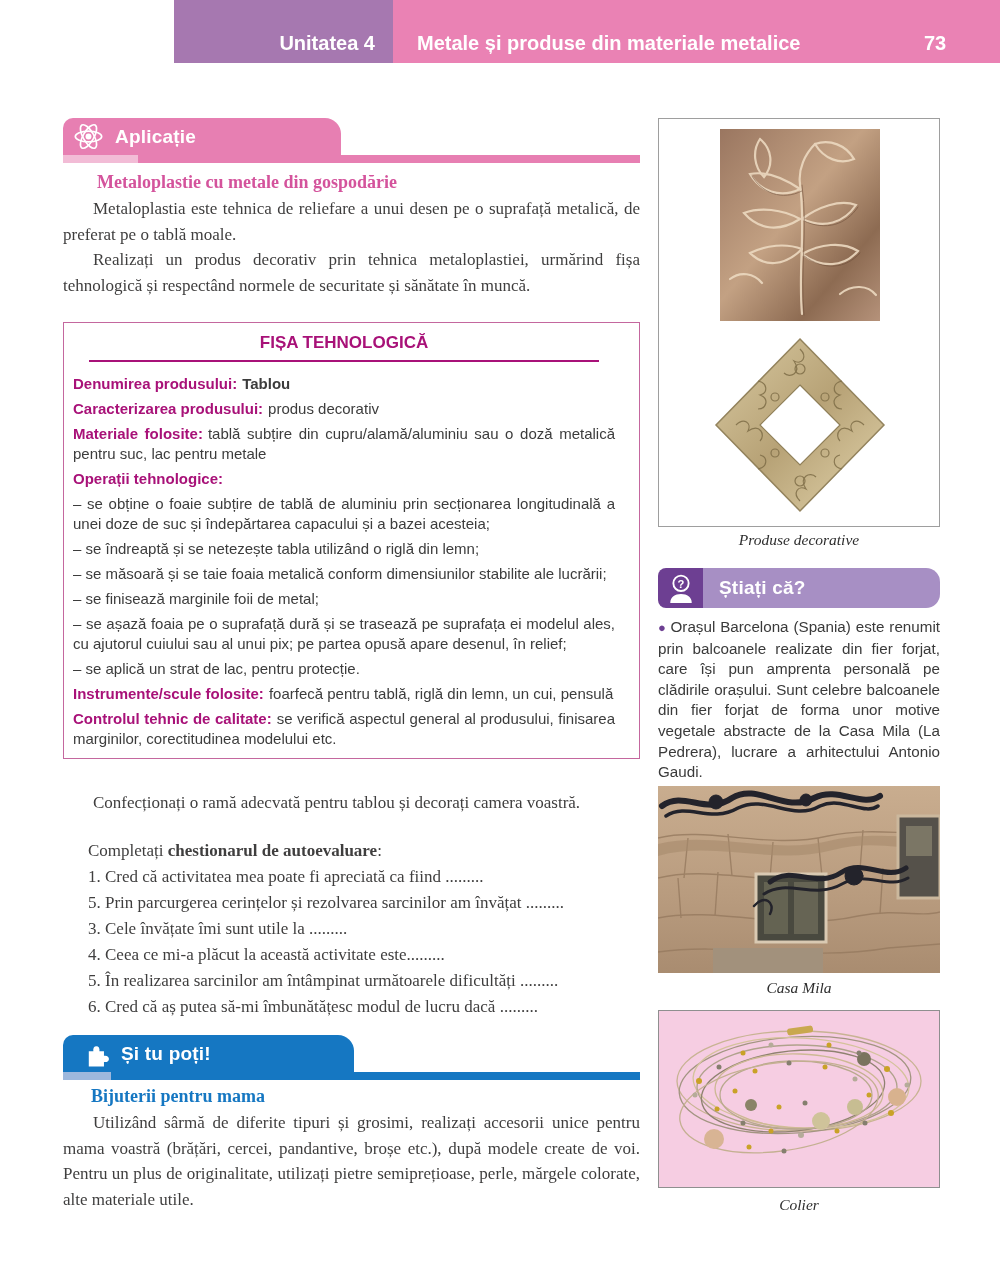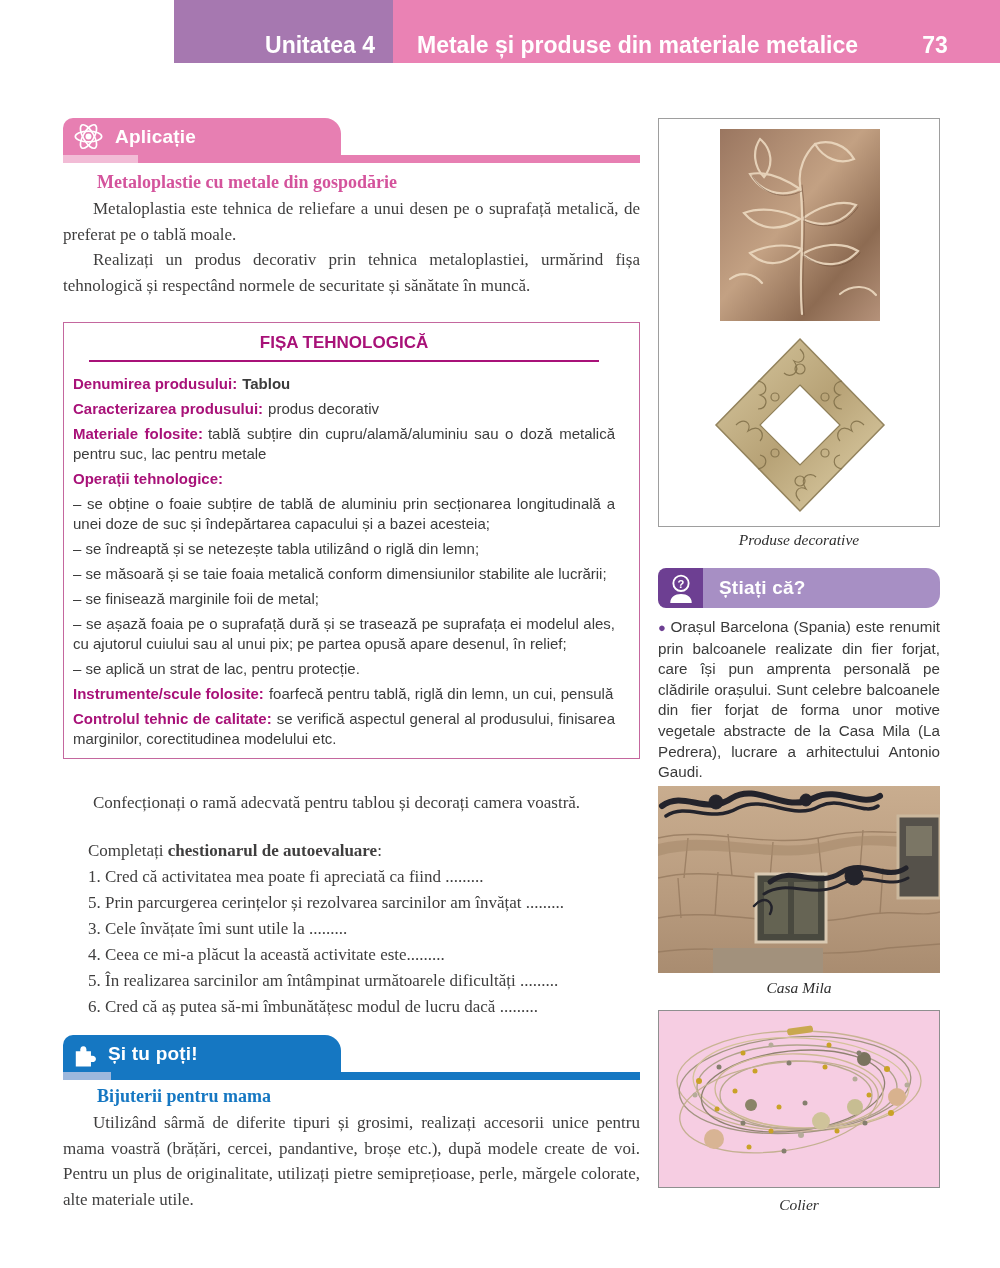--- a/index.html
+++ b/index.html
@@ -5,28 +5,28 @@
   html,body{margin:0;padding:0;}
   body{
     width:1000px;height:1268px;position:relative;background:#ffffff;
     font-family:"Liberation Serif", serif;color:var(--text,#3c3c3c);
     overflow:hidden;
   }
   .abs{position:absolute;}
   
   .band-purple{left:174px;top:0;width:219px;height:63px;background:var(--header_purple,#a678b0);}
   .band-pink{left:393px;top:0;width:607px;height:63px;background:var(--header_pink,#ea82b4);}
-  .band-label{font-family:"Liberation Sans",sans-serif;font-weight:bold;color:#fff;font-size:23px;}
+  .band-label{font-family:"Liberation Sans",sans-serif;font-weight:bold;color:#fff;font-size:20px;}
   #unit-label{left:174px;top:32px;width:201px;text-align:right;}
   #band-title{left:417px;top:32px;}
   #page-num{left:905px;top:32px;width:60px;text-align:center;}
   
   .tab{height:37px;border-radius:10px 16px 0 0;display:flex;align-items:center;}
   .tab-pink{background:var(--tab_pink,#e77fb2);}
-  .tab-blue{background:var(--blue,#1577c2);}
+  .tab-blue{background:var(--blue,#1577c2);padding-left:13px;}
   .tab .icon{margin:0 10px 0 9px;display:flex;align-items:center;}
   .tab-label{font-family:"Liberation Sans",sans-serif;font-weight:bold;color:#fff;font-size:19px;letter-spacing:.2px;}
   .bar{height:8px;}
   .bar-pink{background:var(--tab_pink,#e77fb2);}
   .bar-blue{background:var(--blue,#1577c2);}
   .bar-light-pink{background:#f2bcd6;}
   .bar-light-blue{background:var(--blue_light,#9db8dd);}
   
   .h-pink{color:var(--heading_pink,#d4539c);font-weight:bold;font-size:18px;}
   .h-blue{color:var(--blue,#1577c2);font-weight:bold;font-size:18px;}
@@ -122,21 +122,21 @@
     <svg width="26" height="26" viewBox="0 0 24 24" fill="#ffffff">
       <path d="M3.5,9.5 h4.2 c-0.5,-2.8 0.8,-4.6 2.8,-4.6 c2,0 3.3,1.8 2.8,4.6 h4.2 v4.2 c2.8,-0.5 4.6,0.8 4.6,2.8 c0,2 -1.8,3.3 -4.6,2.8 v4.2 h-14 z"></path>
     </svg>
   </span>
   <span class="tab-label">Și tu poți!</span>
 </div>
 <div class="abs bar bar-blue" style="left:63px;top:1072px;width:577px;">
   <div class="bar-light-blue" style="width:48px;height:8px;"></div>
 </div>
 
-<div class="abs h-blue" style="left:97px;top:1086px;">Bijuterii pentru mama</div>
+<div class="abs h-blue" style="left:91px;top:1086px;">Bijuterii pentru mama</div>
 <div class="abs bodytext indent" style="left:63px;top:1110px;width:577px;">Utilizând sârmă de diferite tipuri și grosimi, realizați accesorii unice pentru mama voastră (brățări, cercei, pandantive, broșe etc.), după modele create de voi. Pentru un plus de originalitate, utilizați pietre semiprețioase, perle, mărgele colorate, alte materiale utile.</div>
 
 <div class="abs frame" style="left:658px;top:118px;width:282px;height:409px;">
   <div style="position:absolute;left:61px;top:10px;">
     <svg width="160" height="192" viewBox="0 0 160 192">
       <defs>
         <linearGradient id="brz" x1="0" y1="0" x2="1" y2="1">
           <stop offset="0" stop-color="#9a7660"></stop>
             <stop offset="0.45" stop-color="#c3a183"></stop>
           <stop offset="0.75" stop-color="#8d6b52"></stop>

